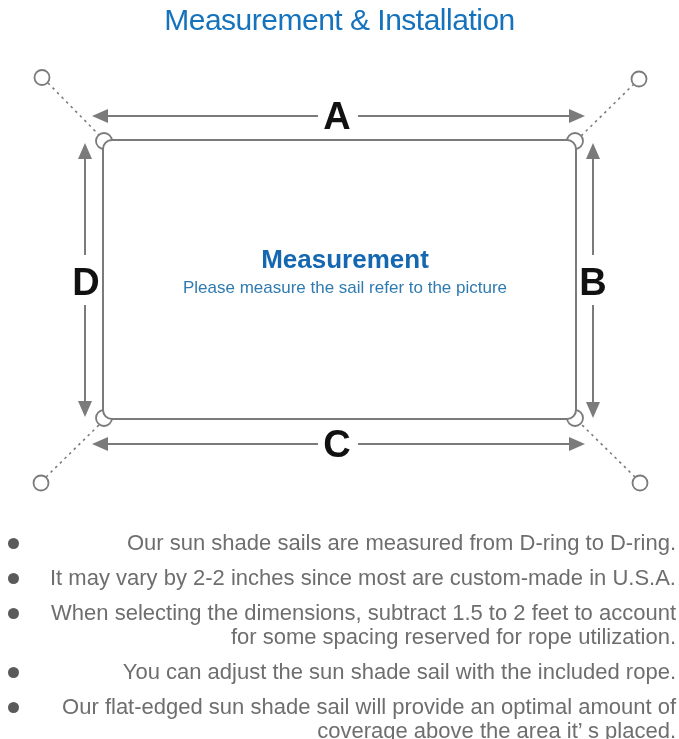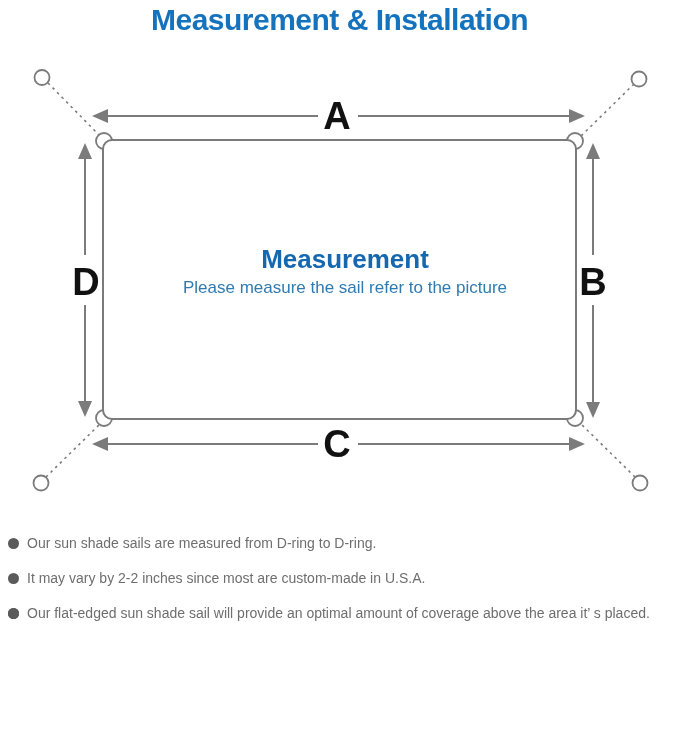--- a/index.html
+++ b/index.html
@@ -2,40 +2,40 @@
 <html><head>
 <meta charset="utf-8">
 <style>
   html,body{margin:0;padding:0;}
   body{
     width:679px;height:739px;position:relative;background:#ffffff;
     font-family:"Liberation Sans", sans-serif;overflow:hidden;
   }
   .page-title{
     position:absolute;top:0;left:0;width:679px;margin:0;padding-top:3px;
-    text-align:center;font-size:30px;font-weight:700;letter-spacing:-0.5px;
+    text-align:center;font-size:30px;font-weight:400;letter-spacing:-0.5px;
     color:#1573bd;
   }
   .diagram{position:absolute;top:60px;left:0;}
   .dim-letter{
     font-family:"Liberation Sans", sans-serif;font-weight:700;font-size:38px;fill:#111111;
   }
   .center-heading{
     font-family:"Liberation Sans", sans-serif;font-weight:700;font-size:26px;fill:#1568b0;
   }
   .center-sub{
     font-family:"Liberation Sans", sans-serif;font-size:17px;fill:#2f7bb0;
   }
   .notes{
     position:absolute;top:531px;left:8px;width:668px;
     list-style:none;margin:0;padding:0;
   }
   .notes li{
     position:relative;padding-left:19px;margin-bottom:11px;
-    font-size:14px;line-height:24px;color:#6e6e6e;max-width:650px;
+    font-size:22px;line-height:24px;color:#6e6e6e;max-width:650px;text-align:right;
   }
   .notes .dot{
     position:absolute;left:0;top:7px;width:11px;height:11px;
     border-radius:50%;background:#5a5a5a;display:block;
   }
 </style>
 </head>
 <body>
 
 <h1 class="page-title">Measurement &amp; Installation</h1>
@@ -99,18 +99,23 @@
   <li>
     <span class="dot"></span>
     <span>Our sun shade sails are measured from D-ring to D-ring.</span>
   </li>
   <li>
     <span class="dot"></span>
     <span>It may vary by 2-2 inches since most are custom-made in U.S.A.</span>
   </li>
   <li>
     <span class="dot"></span>
+    <span>When selecting the dimensions, subtract 1.5 to 2 feet to account for some spacing reserved for rope utilization.</span>
+  </li>
+  <li>
+    <span class="dot"></span>
+    <span>You can adjust the sun shade sail with the included rope.</span>
   </li>
   <li>
     <span class="dot"></span>
     <span>Our flat-edged sun shade sail will provide an optimal amount of coverage above the area it’ s placed.</span>
   </li>
 </ul>
 
 </body></html>

